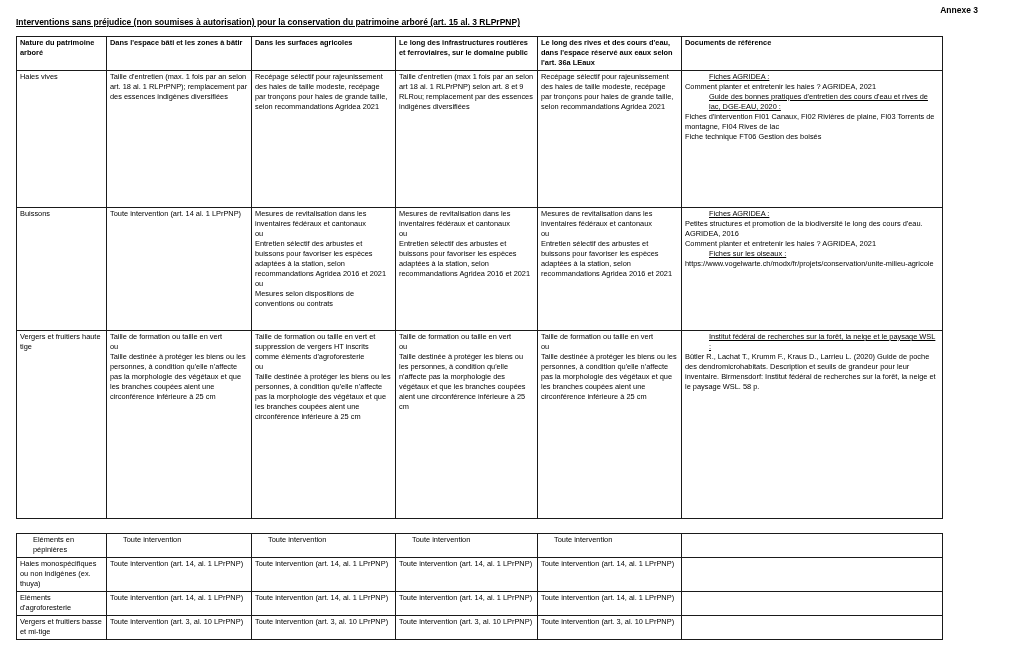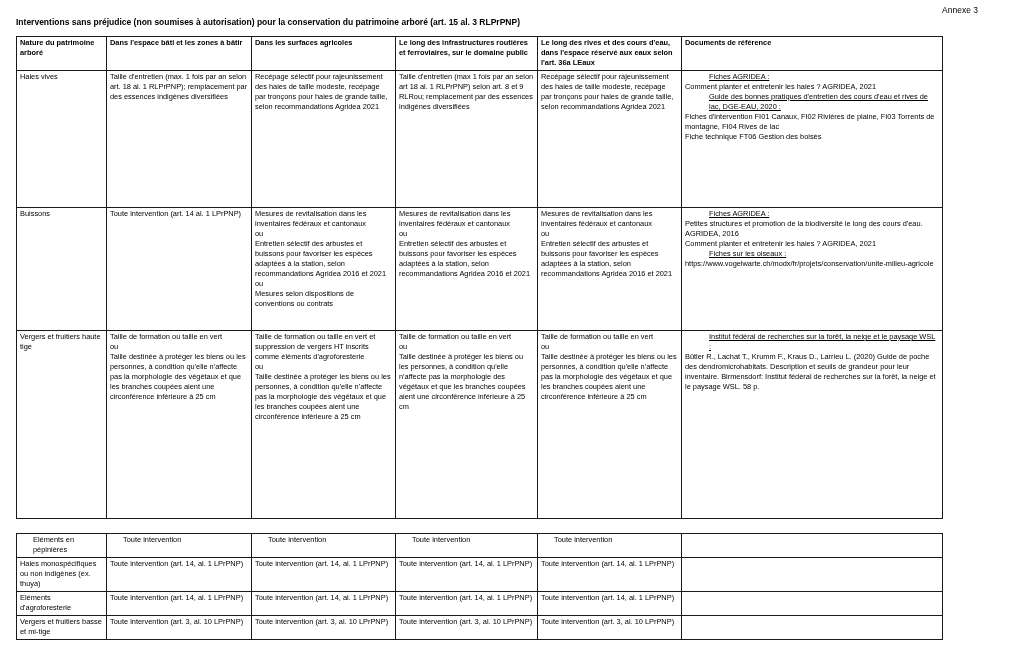--- a/index.html
+++ b/index.html
@@ -3,25 +3,25 @@
 <meta charset="utf-8">
 <style>
   html,body { margin:0; padding:0; }
   body {
     width:1024px; height:658px; background:#ffffff; position:relative;
     font-family:"Liberation Sans", sans-serif; color:#000;
     -webkit-font-smoothing:antialiased;
   }
   .annexe {
     position:absolute; top:5px; right:46px;
-    font-size:8.5px; font-weight:normal;
+    font-size:8.5px; font-weight:bold;
   }
   .doc-title {
     position:absolute; left:16px; top:17px;
-    font-size:8.5px; font-weight:bold; 
+    font-size:8.5px; font-weight:bold; text-decoration:underline;
     white-space:nowrap;
   }
   table.grid {
     position:absolute; left:16px;
     border-collapse:collapse; table-layout:fixed; width:926px;
     background:#fff;
   }
   #main-table { top:36px; }
   #bottom-table { top:533px; }
   .grid td {

